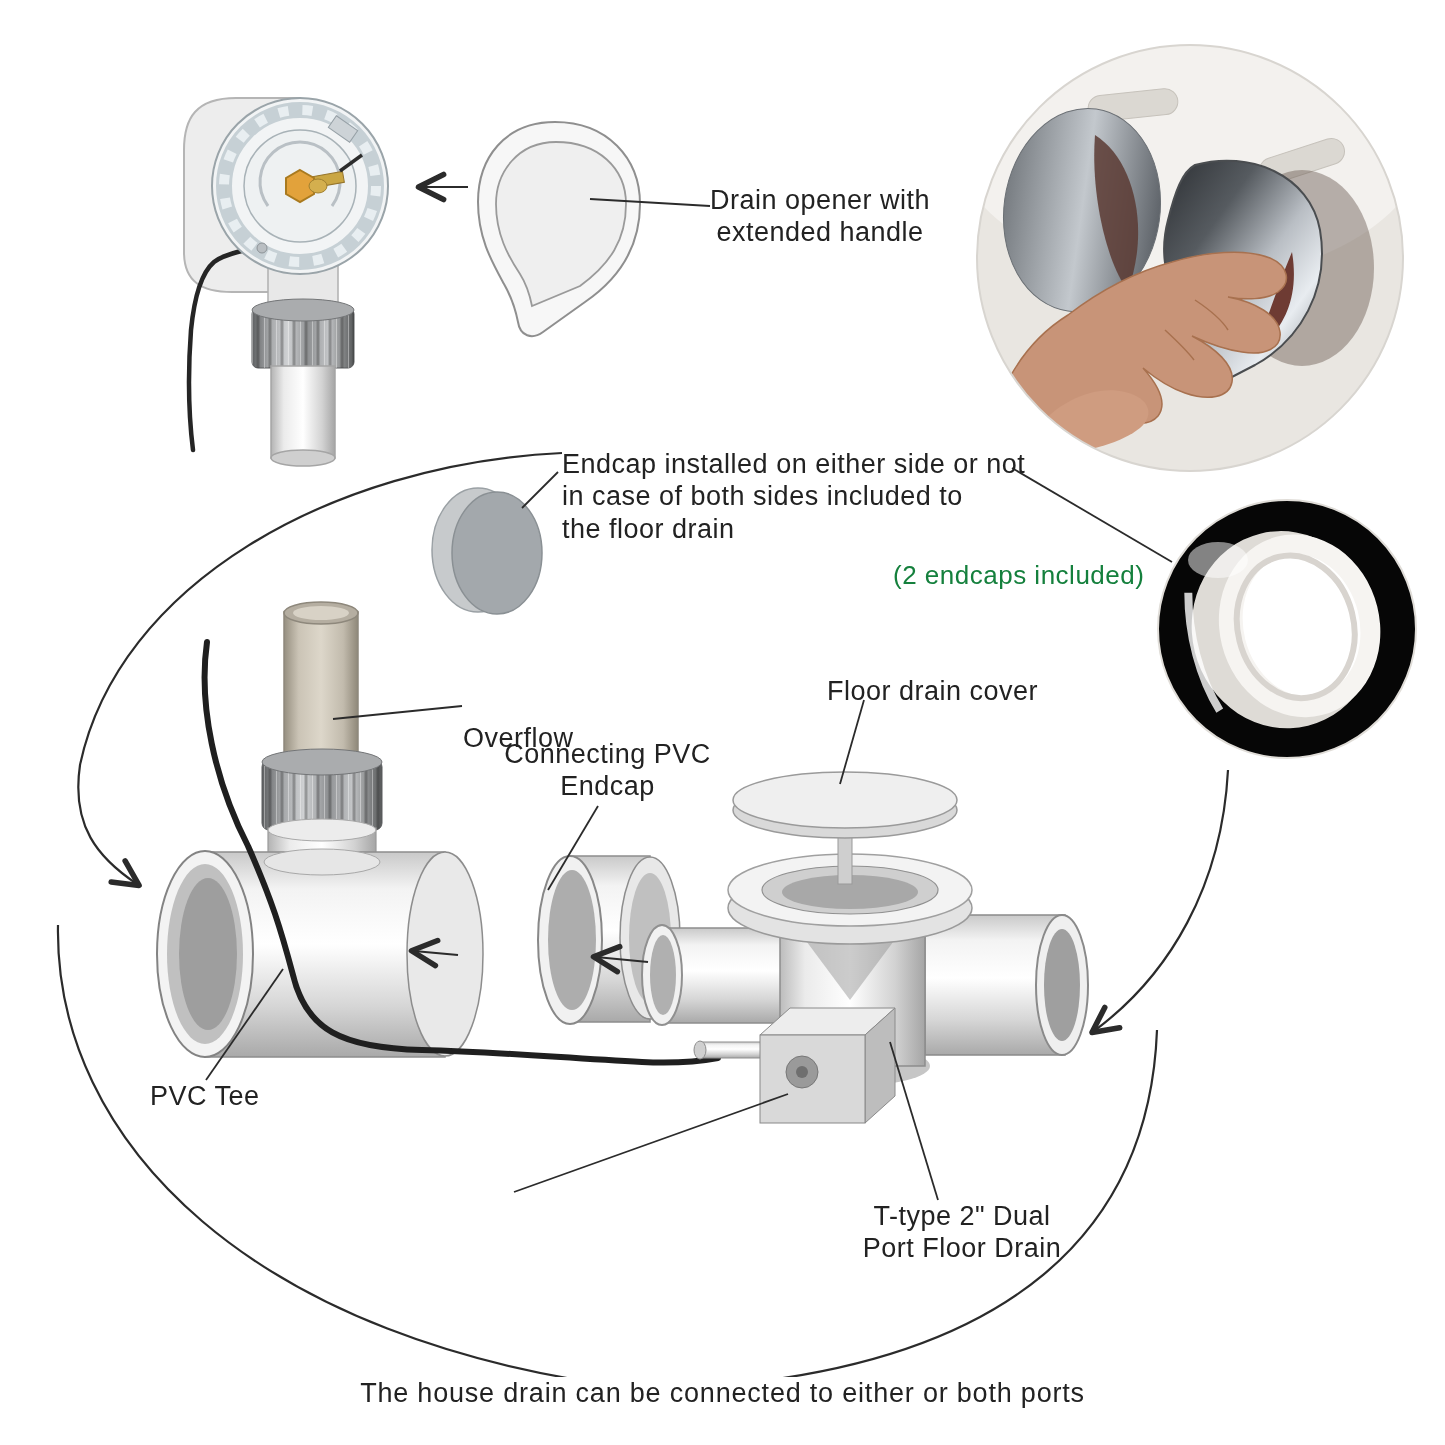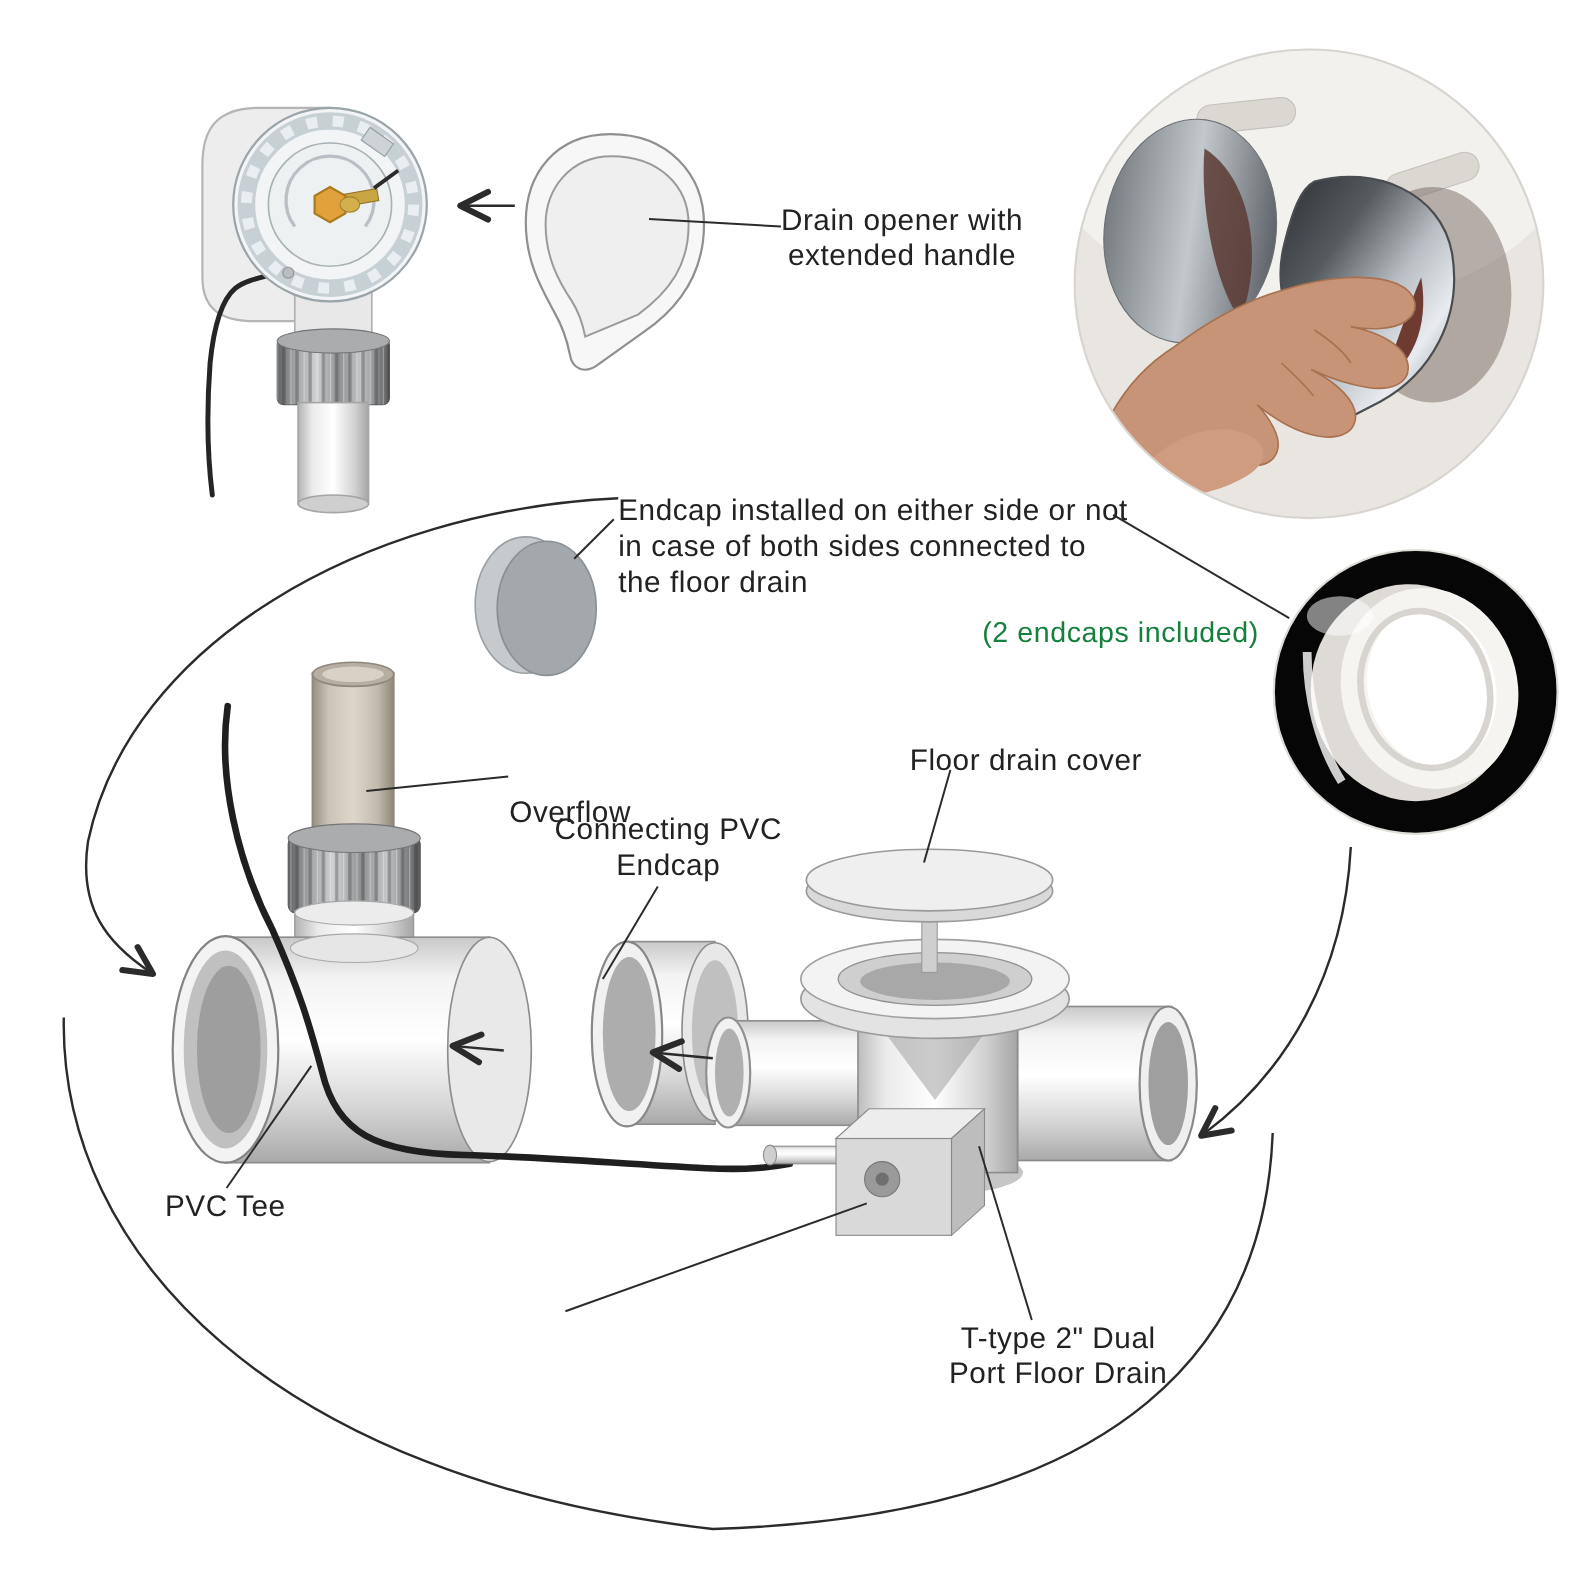--- a/index.html
+++ b/index.html
@@ -254,32 +254,33 @@
     <line x1="206" y1="1080" x2="283" y2="969"></line>
     <line x1="514" y1="1192" x2="788" y2="1094"></line>
     <line x1="938" y1="1200" x2="890" y2="1042"></line>
   </g>
 </svg>
 
 <div class="lbl center" style="left:690px; top:184px; width:260px;">Drain opener with
 extended handle</div>
 
 <div class="lbl" style="left:562px; top:448px; width:470px;">Endcap installed on either side or not
-in case of both sides connected to
+in case of both sides included to
 the floor drain</div>
 
 <div class="lbl small" style="left:893px; top:560px;">(2 endcaps included)</div>
 
 <div class="lbl" style="left:463px; top:722px;">Overflow</div>
 
 <div class="lbl center" style="left:500px; top:738px; width:215px;">Connecting PVC
 Endcap</div>
 
 <div class="lbl" style="left:795px; top:675px;margin-left:32px;">Floor drain cover</div>
 
 <div class="lbl" style="left:150px; top:1080px;">PVC Tee</div>
 
 
 <div class="lbl center" style="left:862px; top:1200px; width:200px;">T-type 2" Dual
 Port Floor Drain</div>
 
+<div class="lbl masked" style="left:50%; top:1377px; transform:translateX(-50%); white-space:nowrap; letter-spacing:.8px;">The house drain can be connected to either or both ports</div>
 
 </div>
 
 </body></html>

